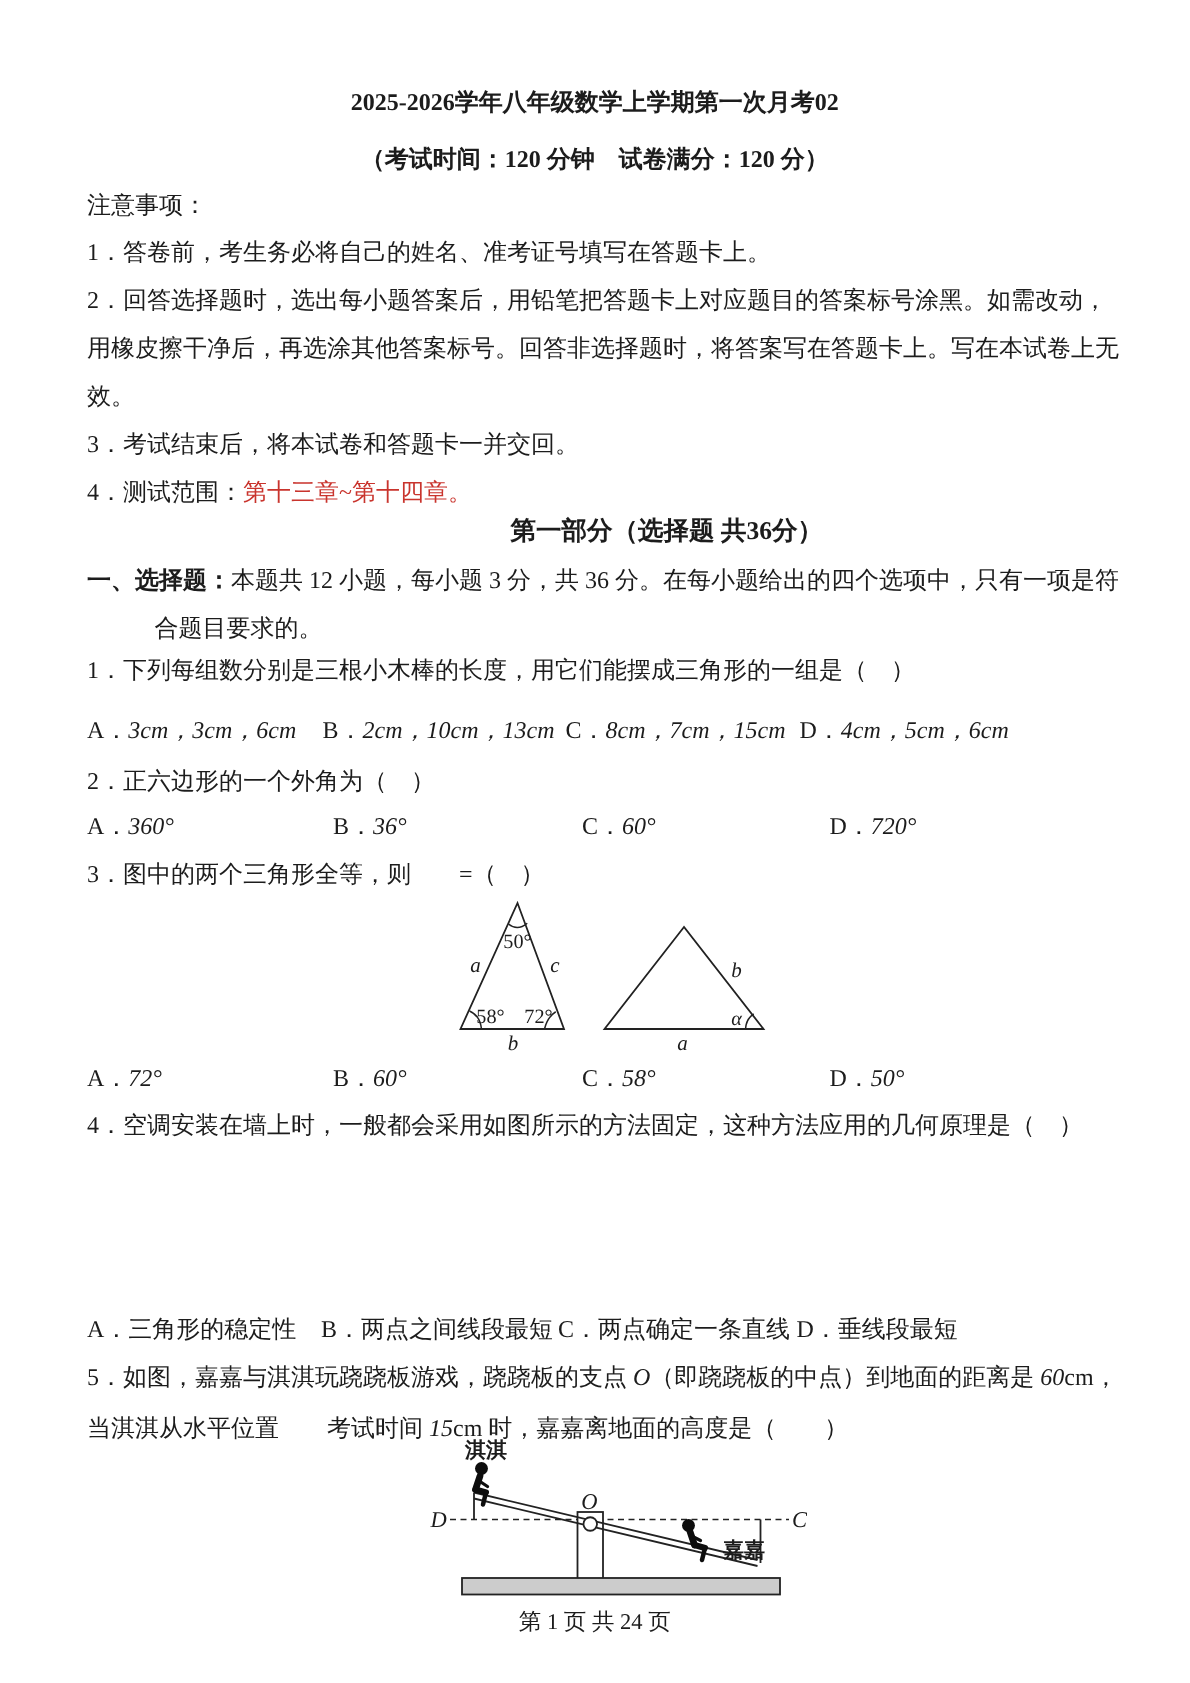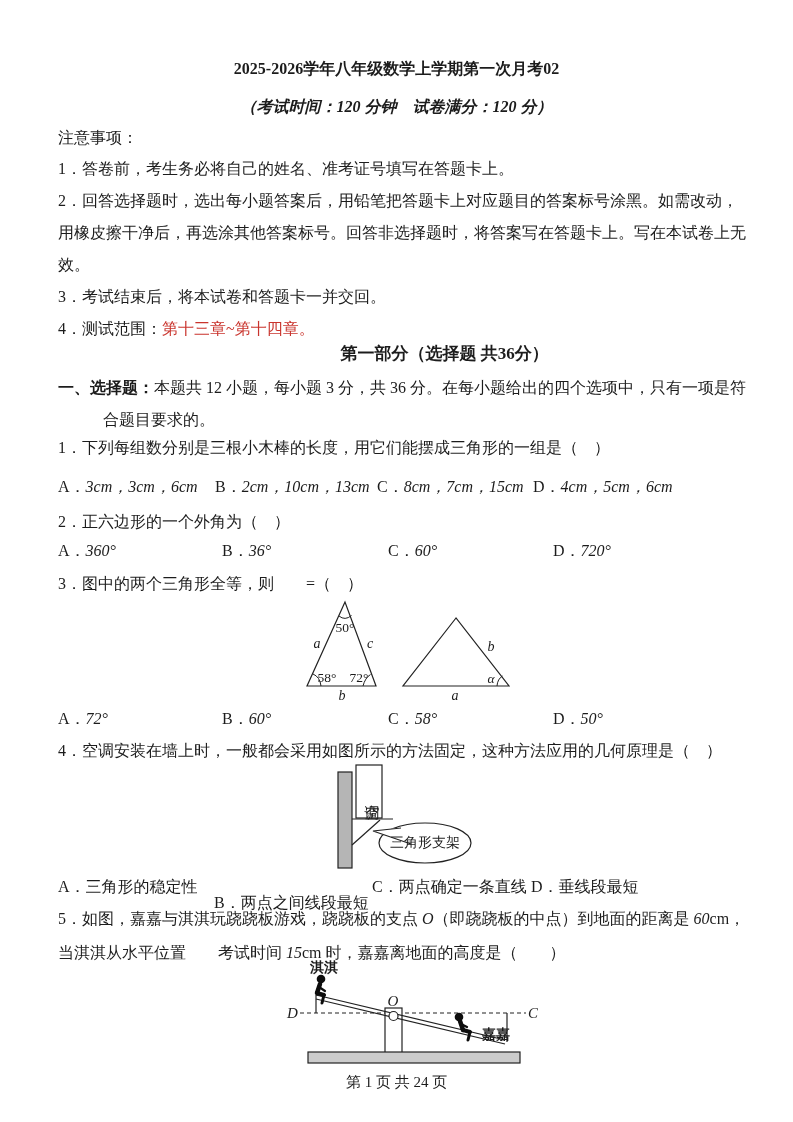--- a/index.html
+++ b/index.html
@@ -22,21 +22,21 @@
   svg .ln{stroke:#222;stroke-width:1.2;fill:none;}
   svg .arc{stroke:#222;stroke-width:1;fill:none;}
   svg .person{stroke:#0d0d0d;stroke-linecap:round;fill:none;}
 </style>
 </head>
 <body>
 
 <div class="page">
 
   <div class="line center bd" style="top:58px;">2025-2026学年八年级数学上学期第一次月考02</div>
-  <div class="line center bd" style="top:96px;font-style:italic;">（考试时间：120 分钟　试卷满分：120 分）</div>
+  <div class="line center bd" style="top:96px;">（考试时间：120 分钟　试卷满分：120 分）</div>
 
   <div class="line" style="left:58px;top:127px;">注意事项：</div>
   <div class="line" style="left:58px;top:158px;">1．答卷前，考生务必将自己的姓名、准考证号填写在答题卡上。</div>
   <div class="line" style="left:58px;top:190px;">2．回答选择题时，选出每小题答案后，用铅笔把答题卡上对应题目的答案标号涂黑。如需改动，</div>
   <div class="line" style="left:58px;top:222px;">用橡皮擦干净后，再选涂其他答案标号。回答非选择题时，将答案写在答题卡上。写在本试卷上无</div>
   <div class="line" style="left:58px;top:254px;">效。</div>
   <div class="line" style="left:58px;top:286px;">3．考试结束后，将本试卷和答题卡一并交回。</div>
   <div class="line" style="left:58px;top:318px;"><span>4．测试范围：</span><span class="red" style="color: rgb(201, 52, 45);">第十三章~第十四章。</span></div>
 
   <div class="line center bd" style="top:343px;font-size:17px;margin-left:48px;">第一部分（选择题 共36分）</div>
@@ -83,37 +83,24 @@
 
   <div class="optrow" style="top:709px;">
     <span class="opt" style="left:0px;"><span class="olabel">A．</span><span class="oval">72°</span></span>
     <span class="opt" style="left:164px;"><span class="olabel">B．</span><span class="oval">60°</span></span>
     <span class="opt" style="left:330px;"><span class="olabel">C．</span><span class="oval">58°</span></span>
     <span class="opt" style="left:495px;"><span class="olabel">D．</span><span class="oval">50°</span></span>
   </div>
 
   <div class="line" style="left:58px;top:740px;">4．空调安装在墙上时，一般都会采用如图所示的方法固定，这种方法应用的几何原理是（　）</div>
 
-  <div class="fig" style="left:335px;top:762px;width:140px;height:112px;">
-    <svg width="140" height="112" viewBox="0 0 140 112">
-      <rect x="3" y="10" width="14" height="96" fill="#b5b5b5" stroke="#222" stroke-width="1.2"></rect>
-      <line class="ln" x1="17" y1="57" x2="58" y2="57"></line>
-      <rect x="21" y="3" width="26" height="53" fill="#ffffff" stroke="#222" stroke-width="1.2"></rect>
-      <line class="ln" x1="17" y1="83" x2="45" y2="58"></line>
-      <ellipse cx="90" cy="81" rx="46" ry="20" fill="#ffffff" stroke="#222" stroke-width="1.2"></ellipse>
-      <path d="M66 66 L38 69 L76 82 Z" fill="#ffffff" stroke="#ffffff"></path>
-      <path d="M66 66 L38 69 L76 82" fill="none" stroke="#222" stroke-width="1.2"></path>
-    </svg>
-    <div class="flabel vtext" style="left:23px;top:8px;width:22px;height:46px;font-size:15px;">空调</div>
-    <div class="flabel" style="left:52px;top:73px;width:76px;text-align:center;font-size:14px;">三角形支架</div>
-  </div>
 
   <div class="line" style="left:58px;top:876px;">
     <span class="opt" style="position:absolute;left:0px;"><span class="olabel">A．</span><span class="oval zh">三角形的稳定性</span></span>
-    <span class="opt" style="position:absolute;left:156px;margin-top:16px;"><span class="olabel">B．</span><span class="oval zh">两点之间线段最短</span></span>
+    <span class="opt" style="position:absolute;left:156px;"><span class="olabel">B．</span><span class="oval zh">两点之间线段最短</span></span>
     <span class="opt" style="position:absolute;left:314px;"><span class="olabel">C．</span><span class="oval zh">两点确定一条直线</span></span>
     <span class="opt" style="position:absolute;left:473px;"><span class="olabel">D．</span><span class="oval zh">垂线段最短</span></span>
   </div>
 
   <div class="line" style="left:58px;top:908px;"><span>5．如图，嘉嘉与淇淇玩跷跷板游戏，跷跷板的支点 </span><span class="it">O</span><span>（即跷跷板的中点）到地面的距离是 </span><span class="it">60</span><span>cm，</span></div>
   <div class="line" style="left:58px;top:942px;"><span>当淇淇从水平位置　　考试时间 </span><span class="it">15</span><span>cm 时，嘉嘉离地面的高度是（　　）</span></div>
 
   <div class="fig" style="left:286px;top:960px;width:252px;height:105px;">
     <svg width="252" height="105" viewBox="0 0 252 105">
       <line x1="14" y1="53" x2="240" y2="53" stroke="#222" stroke-width="1.1" stroke-dasharray="4 3"></line>

